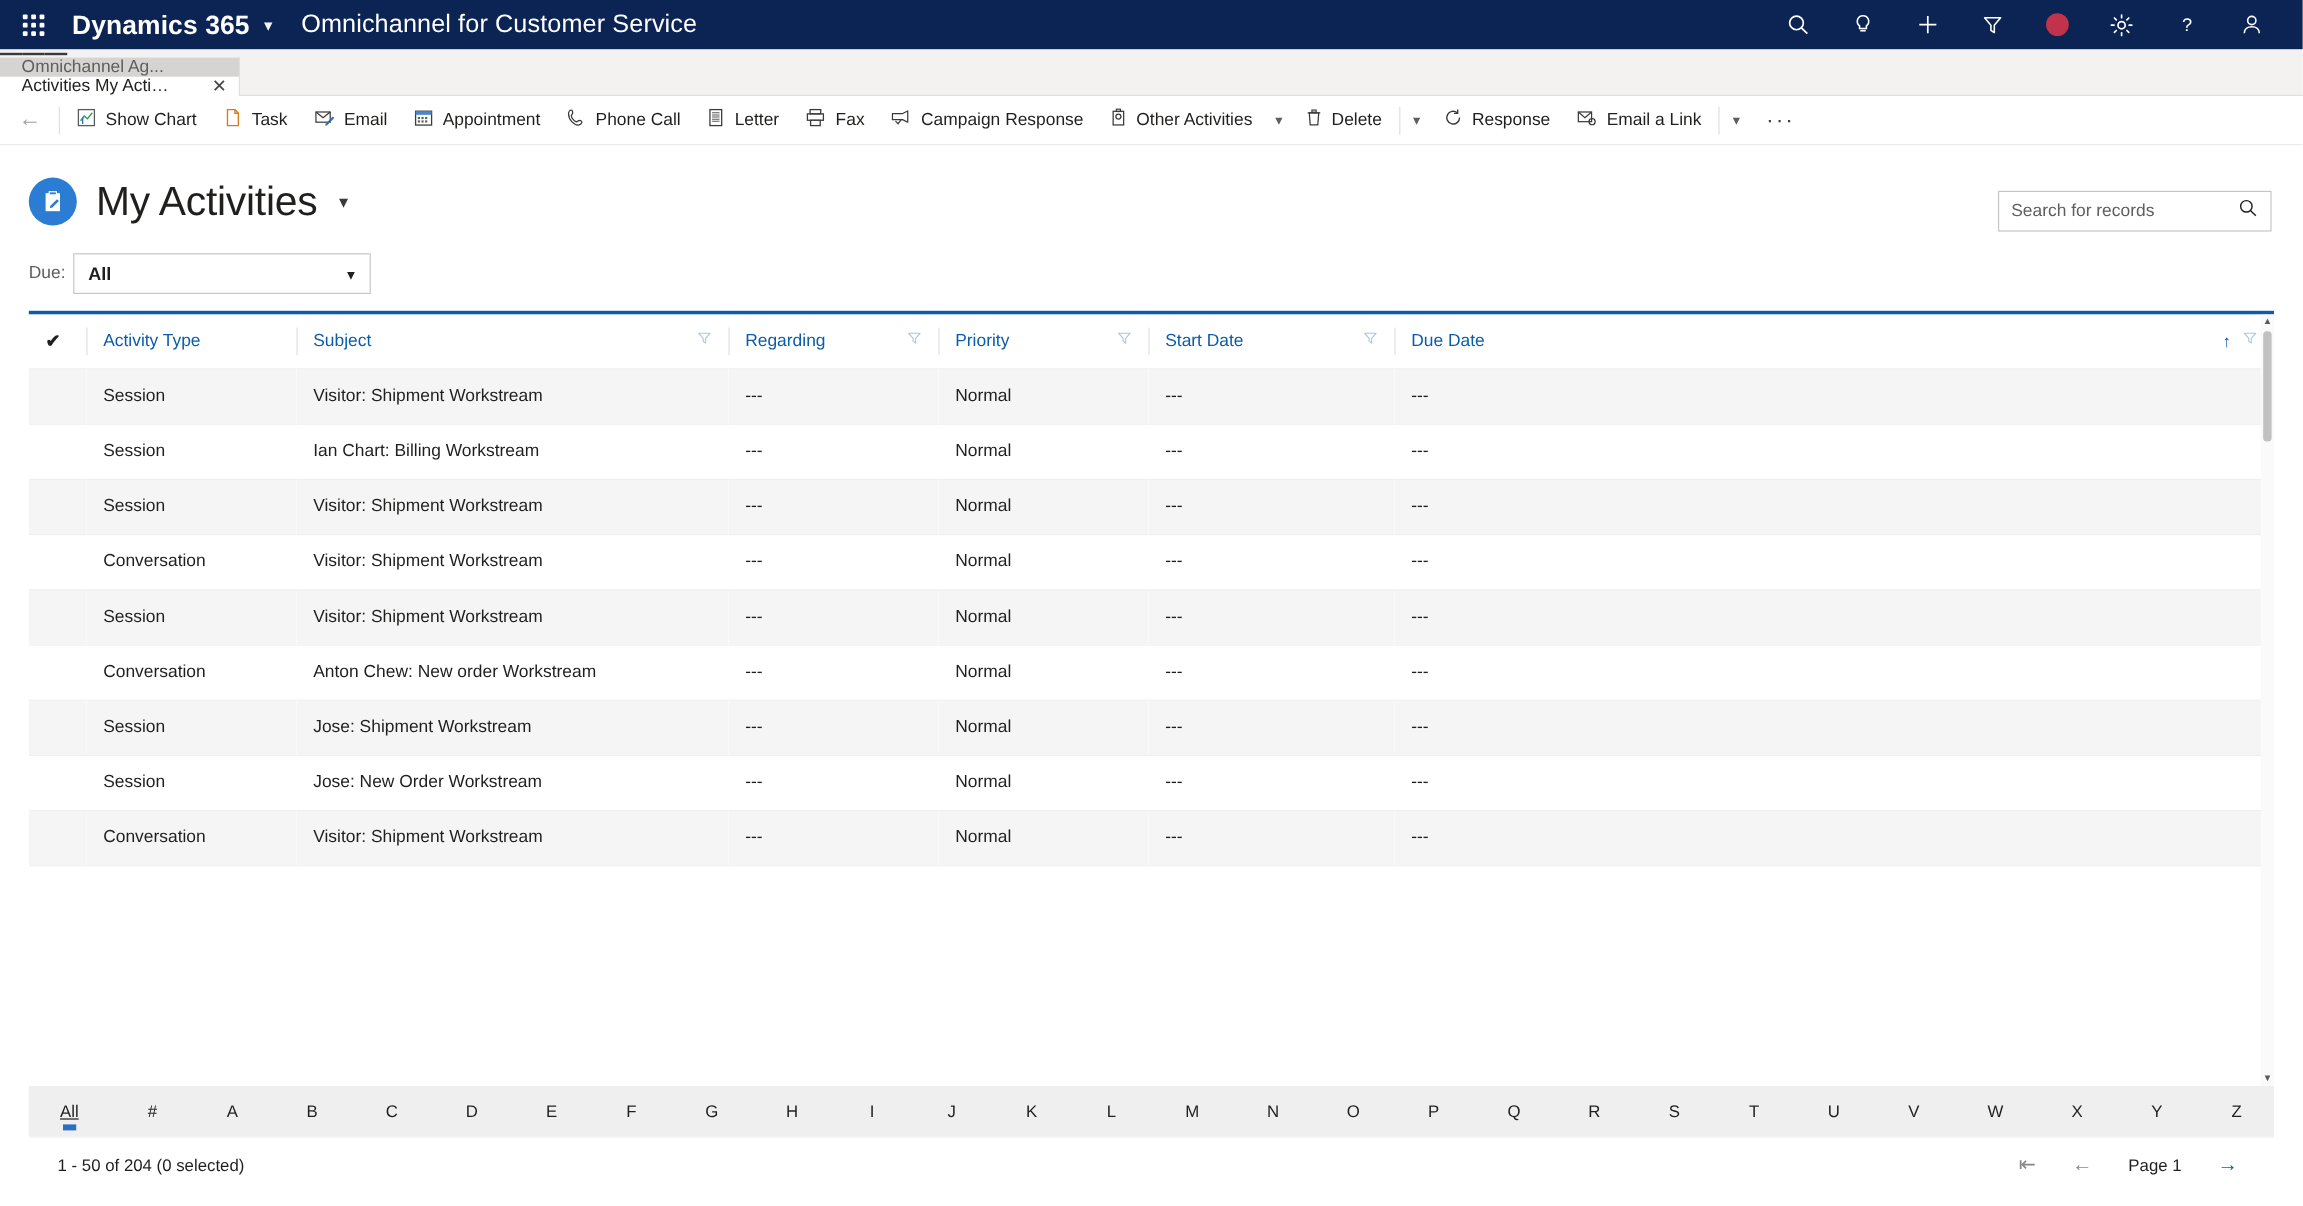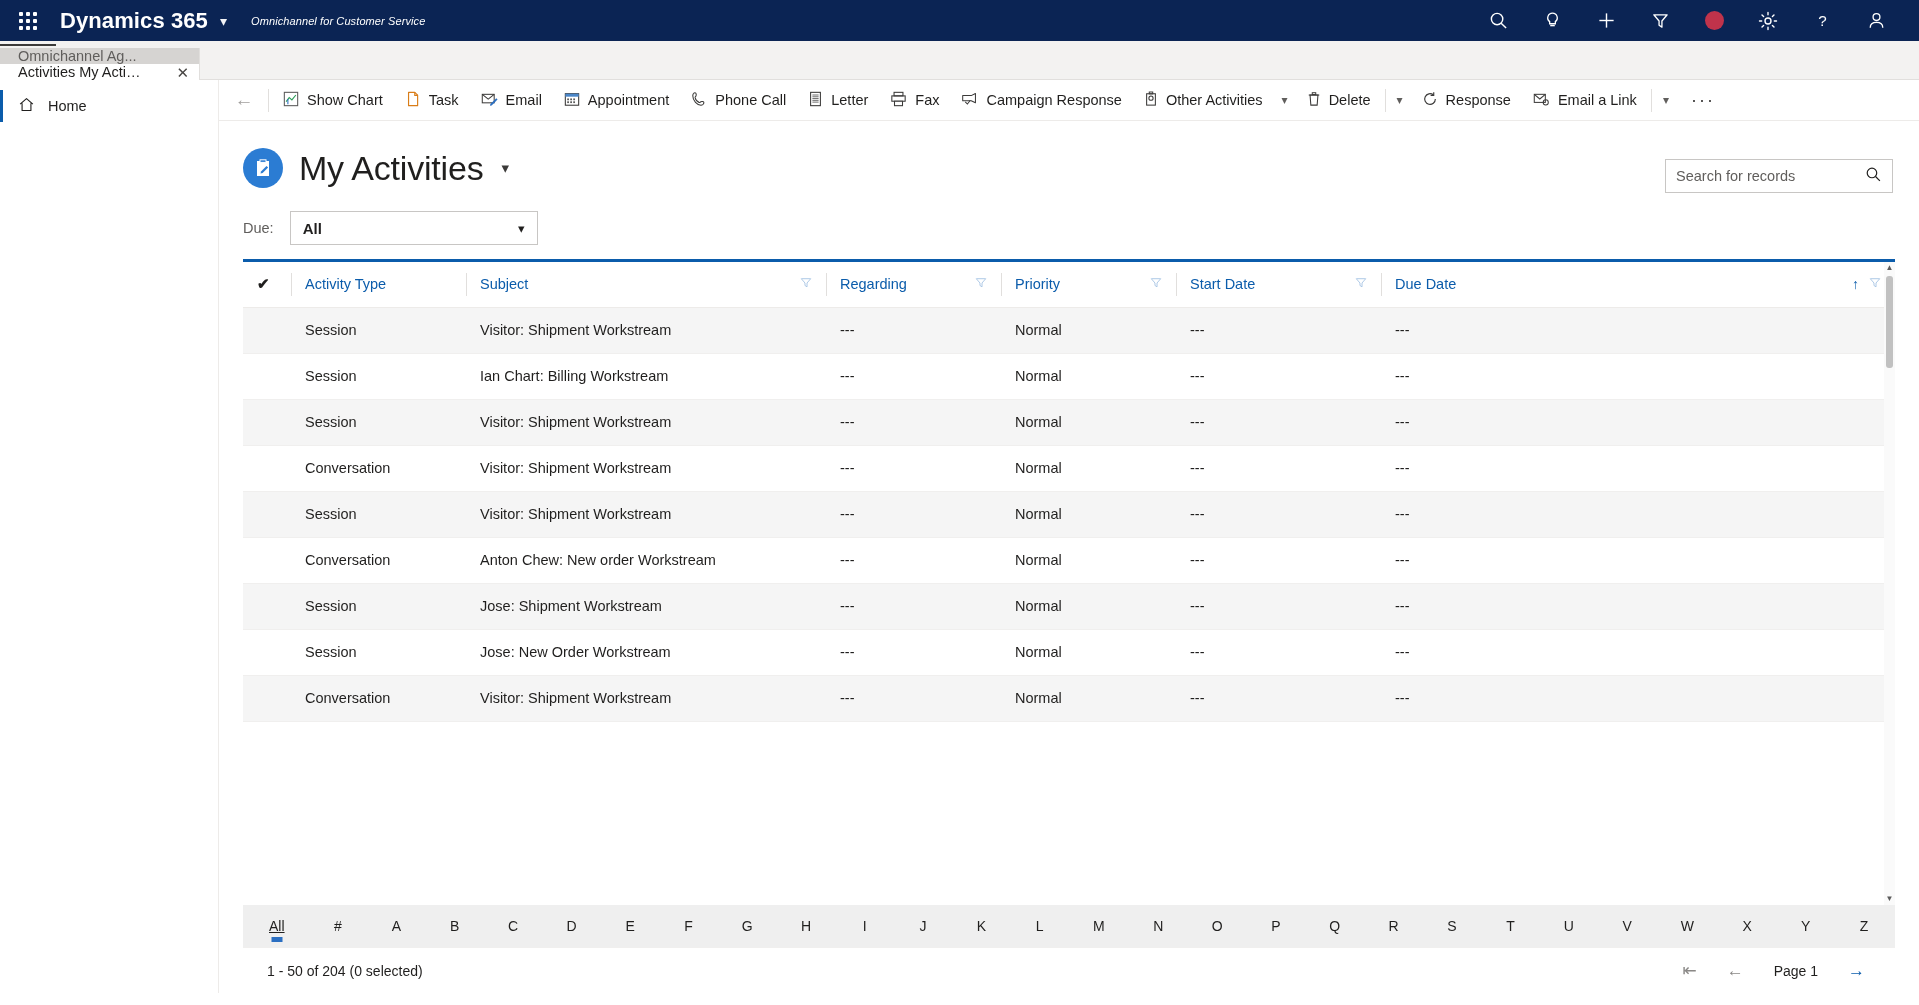--- a/index.html
+++ b/index.html
@@ -14,21 +14,21 @@
   .topbar {
     height: 41px; background: #0b2454;
     display: flex; align-items: center;
     color: #ffffff; position: relative;
   }
   .waffle { width: 56px; display: flex; align-items: center; justify-content: center; cursor: pointer; }
   .waffle-grid { display: grid; grid-template-columns: repeat(3, 4px); grid-template-rows: repeat(3, 4px); gap: 3px; }
   .waffle-grid i { display: block; width: 4px; height: 4px; background: #fff; border-radius: 1px; }
   .brand { font-size: 22px; font-weight: 600; letter-spacing: .1px; margin-left: 4px; }
   .brand-chev { margin-left: 12px; font-size: 14px; opacity: .95; cursor: pointer; }
-  .app-name { font-size: 11px; margin-left: 24px; font-weight: 400; letter-spacing: .1px; font-style: italic; }
+  .app-name { font-size: 21px; margin-left: 24px; font-weight: 400; letter-spacing: .1px; }
   .topbar-right { margin-left: auto; display: flex; align-items: center; padding-right: 16px; }
   .tb-icon {
     width: 54px; height: 53px; display: flex; align-items: center; justify-content: center;
     cursor: pointer;
   }
   .tb-icon svg { display: block; }
   .dot-red { width: 19px; height: 19px; border-radius: 50%; background: #c0334b; display:block; }
 
   
   .tabstrip {
@@ -89,21 +89,21 @@
     display: flex; align-items: center; padding: 0 10px; margin-top: 16px;
   }
   .search-box input {
     border: 0; outline: 0; flex: 1; font-size: 14.5px; color: #201f1e;
     font-family: "Liberation Sans", sans-serif; background: transparent;
   }
   .search-box input::placeholder { color: #605e5c; }
 
   
   .filter-row { display: flex; align-items: center; padding: 8px 0 14px 24px; }
-  .filter-label { font-size: 14.5px; color: #605e5c; margin-right: 16px; }
+  .filter-label { font-size: 14.5px; color: #605e5c; margin-right: 6px; }
   .filter-select {
     width: 248px; height: 34px; border: 1px solid #c8c6c4; background: #fff;
     display: flex; align-items: center; padding: 0 12px; cursor: pointer;
   }
   .filter-value { font-size: 15px; color: #201f1e; font-weight: 600; }
   .filter-chev { margin-left: auto; font-size: 13px; color: #201f1e; }
 
   
   .grid-area { margin-left: 24px; margin-right: 24px; border-top: 3px solid #0b5cab; flex: 1;
                display: flex; flex-direction: column; min-height: 0; position: relative; }
@@ -233,30 +233,20 @@
   </div>
   <div class="tab active">
     <span class="tab-label">Activities My Activities</span>
     <span class="tab-close">✕</span>
   </div>
   <div class="tab-add">+</div>
 </div>
 
 <div class="body-wrap">
 
-  <div class="sidenav">
-    <div class="nav-item selected">
-      <span>
-        <svg width="17" height="17" viewBox="0 0 20 20">
-            <path d="M2.5 9.5L10 3l7.5 6.5M4.8 8.6V17h10.4V8.6" fill="none" stroke="#201f1e" stroke-width="1.3" stroke-linejoin="round"></path>
-          </svg>
-      </span>
-      <span>Home</span>
-    </div>
-  </div>
 
   <div class="content">
 
     <div class="cmdbar">
       <div class="cmd-back">←</div>
       <div class="cmd-sep"></div>
 
       <div class="cmd">
         <span>
           <svg width="16" height="16" viewBox="0 0 18 18">

